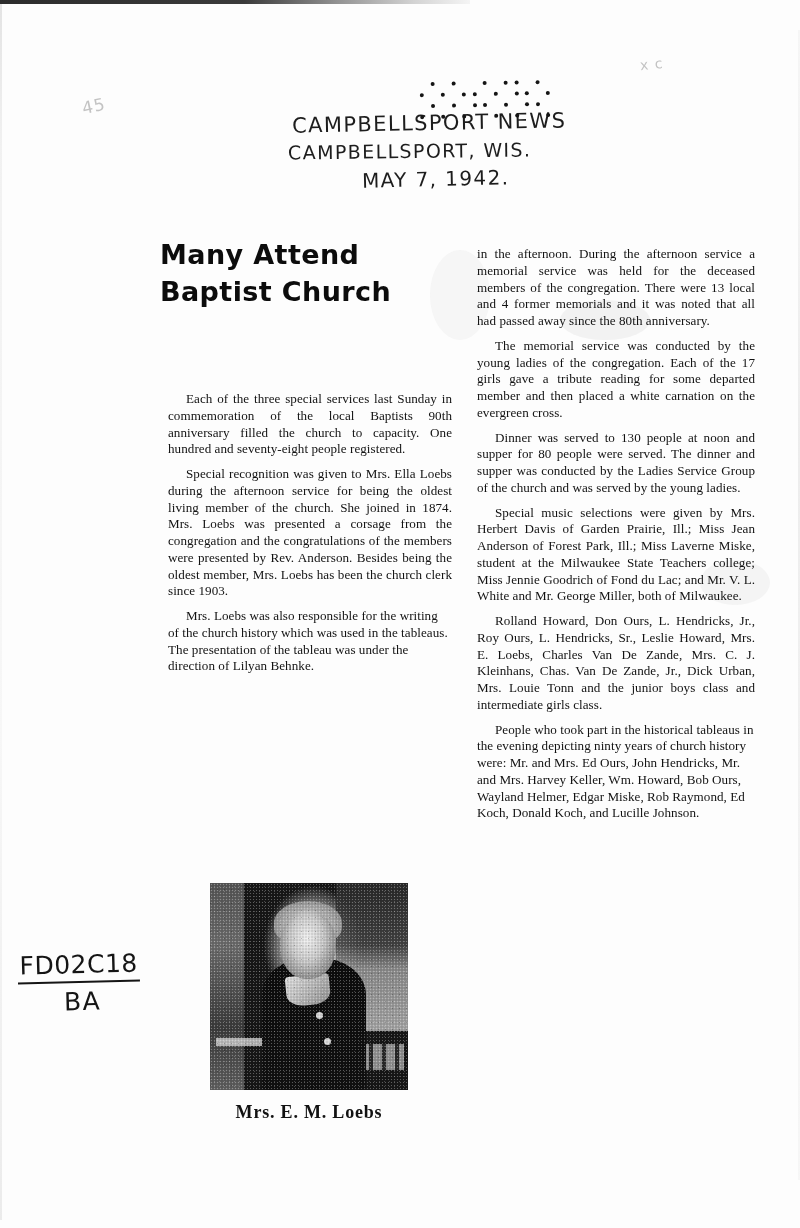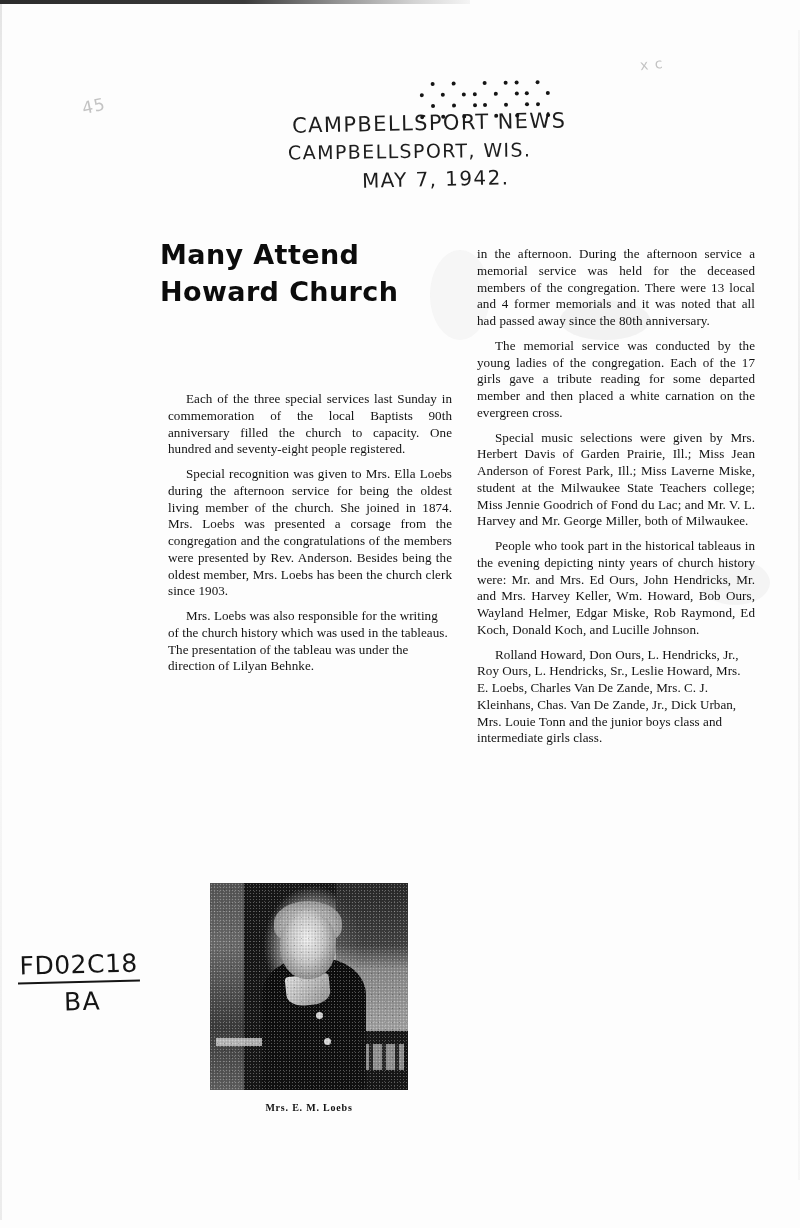--- a/index.html
+++ b/index.html
@@ -262,21 +262,21 @@
     background-image:
       radial-gradient(#ffffff 0.5px, transparent 0.6px),
       radial-gradient(#000000 0.5px, transparent 0.6px);
     background-size: 5px 5px, 7px 7px;
     background-position: 2px 1px, 4px 3px;
     opacity: .22;
   }
   #photo-caption {
     margin-top: 12px;
     text-align: center;
-    font-size: 10px;
+    font-size: 18px;
     font-weight: 700;
     letter-spacing: 0.8px;
     color: #121212;
   }
 
   
   .blotch {
     position: absolute;
     border-radius: 50%;
     background: #e7e7e7;
@@ -336,35 +336,36 @@
 
   <div id="archive-mark">
     <span class="num">FD02C18</span>
     <span class="den">BA</span>
   </div>
 
   <div id="clipping">
 
     <div id="headline">
       <span class="hl">Many Attend</span>
-      <span class="hl">Howard Church</span>
+      <span class="hl">Baptist Church</span>
     </div>
 
     <div class="column" id="col-left">
       <p>Each of the three special services last Sunday in commemoration of the local Baptists 90th anniversary filled the church to capacity. One hundred and seventy-eight people registered.</p>
       <p>Special recognition was given to Mrs. Ella Loebs during the afternoon service for being the oldest living member of the church. She joined in 1874. Mrs. Loebs was presented a corsage from the congregation and the congratulations of the members were presented by Rev. Anderson. Besides being the oldest member, Mrs. Loebs has been the church clerk since 1903.</p>
       <p>Mrs. Loebs was also responsible for the writing of the church history which was used in the tableaus. The presentation of the tableau was under the direction of Lilyan Behnke.</p>
     </div>
 
     <div class="column" id="col-right">
       <p class="flush">in the afternoon. During the afternoon service a memorial service was held for the deceased members of the congregation. There were 13 local and 4 former memorials and it was noted that all had passed away since the 80th anniversary.</p>
       <p>The memorial service was conducted by the young ladies of the congregation. Each of the 17 girls gave a tribute reading for some departed member and then placed a white carnation on the evergreen cross.</p>
-      <p>Special music selections were given by Mrs. Herbert Davis of Garden Prairie, Ill.; Miss Jean Anderson of Forest Park, Ill.; Miss Laverne Miske, student at the Milwaukee State Teachers college; Miss Jennie Goodrich of Fond du Lac; and Mr. V. L. Harvey and Mr. George Miller, both of Milwaukee.</p>
+      <p>Dinner was served to 130 people at noon and supper for 80 people were served. The dinner and supper was conducted by the Ladies Service Group of the church and was served by the young ladies.</p>
+      <p>Special music selections were given by Mrs. Herbert Davis of Garden Prairie, Ill.; Miss Jean Anderson of Forest Park, Ill.; Miss Laverne Miske, student at the Milwaukee State Teachers college; Miss Jennie Goodrich of Fond du Lac; and Mr. V. L. White and Mr. George Miller, both of Milwaukee.</p>
+      <p>Rolland Howard, Don Ours, L. Hendricks, Jr., Roy Ours, L. Hendricks, Sr., Leslie Howard, Mrs. E. Loebs, Charles Van De Zande, Mrs. C. J. Kleinhans, Chas. Van De Zande, Jr., Dick Urban, Mrs. Louie Tonn and the junior boys class and intermediate girls class.</p>
       <p>People who took part in the historical tableaus in the evening depicting ninty years of church history were: Mr. and Mrs. Ed Ours, John Hendricks, Mr. and Mrs. Harvey Keller, Wm. Howard, Bob Ours, Wayland Helmer, Edgar Miske, Rob Raymond, Ed Koch, Donald Koch, and Lucille Johnson.</p>
-      <p>Rolland Howard, Don Ours, L. Hendricks, Jr., Roy Ours, L. Hendricks, Sr., Leslie Howard, Mrs. E. Loebs, Charles Van De Zande, Mrs. C. J. Kleinhans, Chas. Van De Zande, Jr., Dick Urban, Mrs. Louie Tonn and the junior boys class and intermediate girls class.</p>
     </div>
 
     <div id="photo-block">
       <div id="photo">
         <div class="bg-left"></div>
         <div class="bg-right"></div>
         <div class="rail"></div>
         <div class="rail2"></div>
         <div class="figure"></div>
         <div class="collar"></div>

